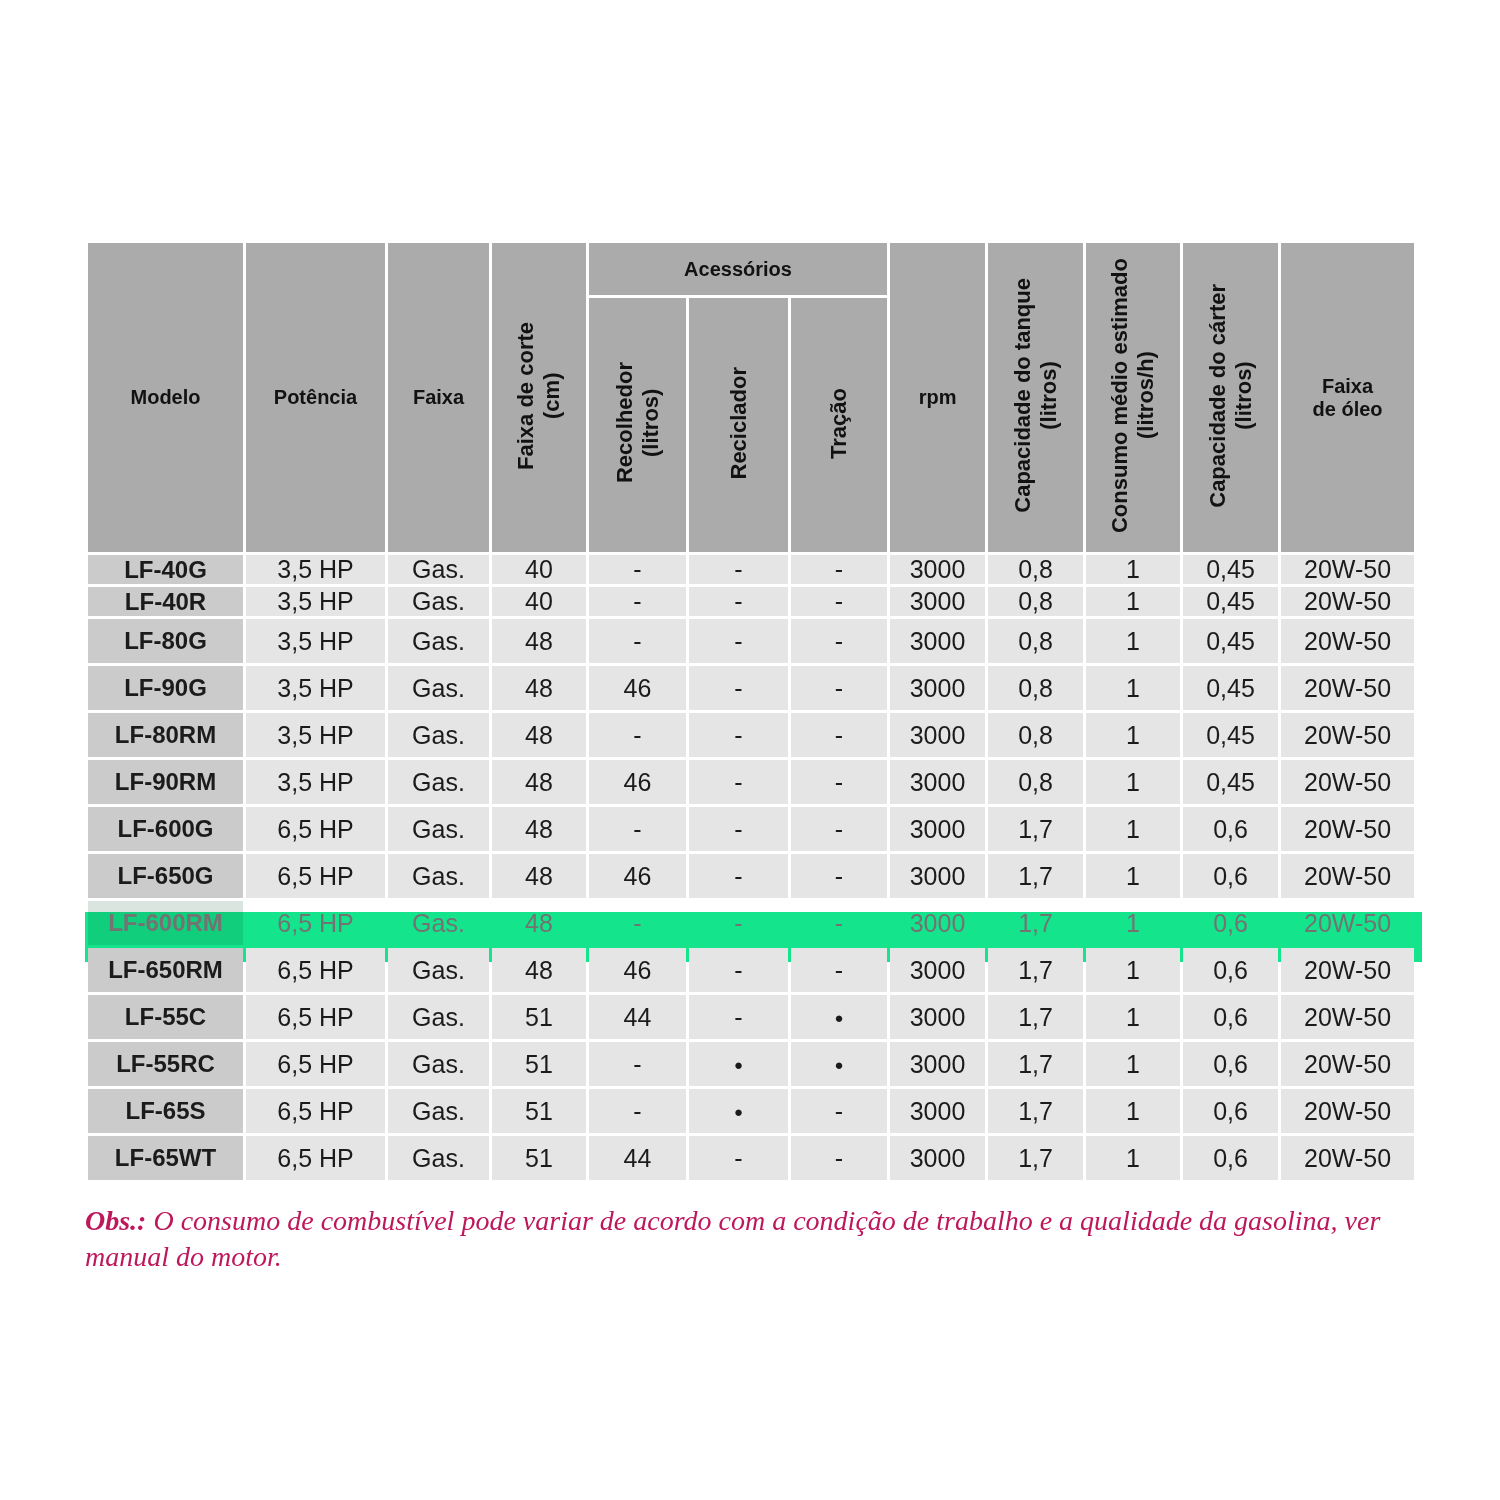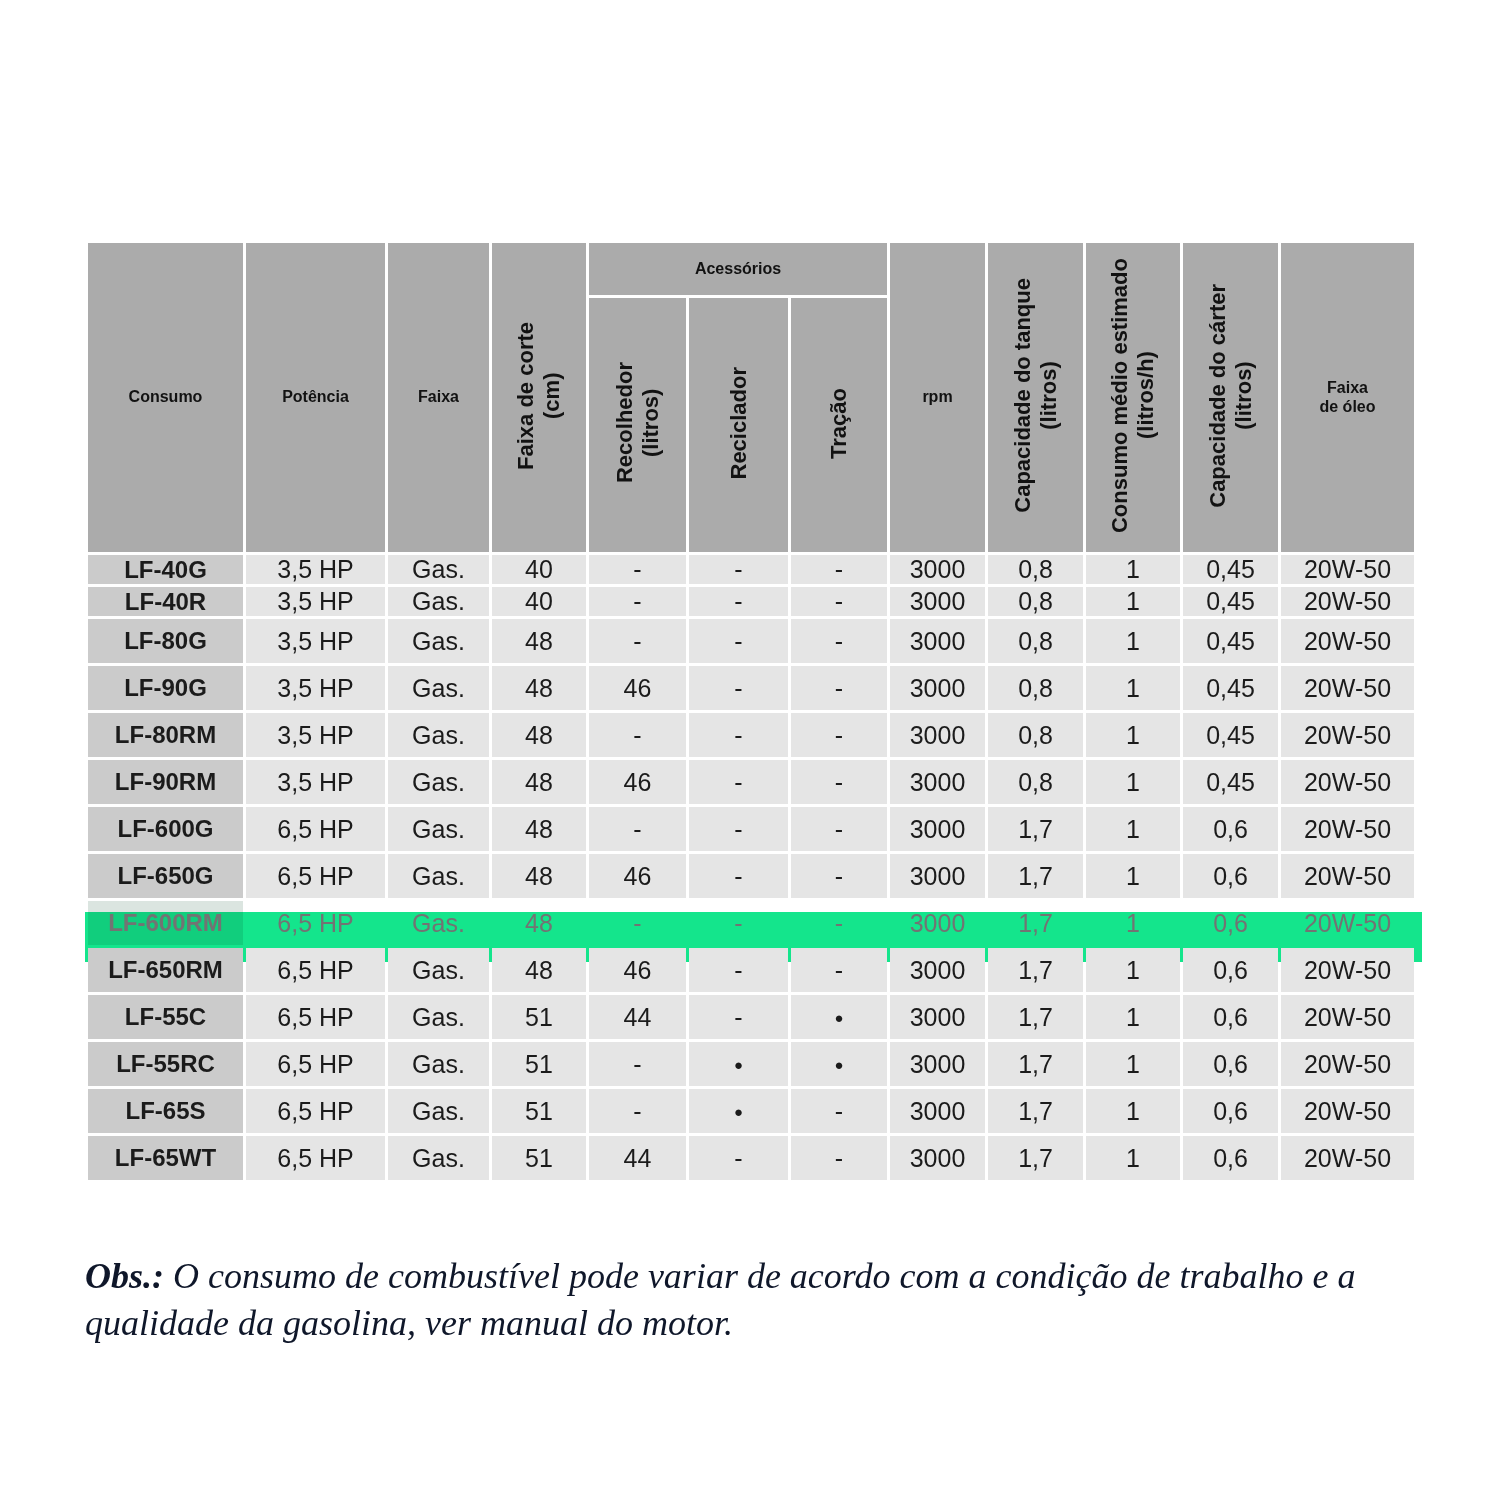--- a/index.html
+++ b/index.html
@@ -17,43 +17,43 @@
 
   table.spec {
     position:relative; z-index:1;
     border-collapse:separate; border-spacing:3px;
     table-layout:fixed; width:1332px;
   }
   th {
     background:#ABABAB; color:#121212; font-weight:bold;
     padding:0; vertical-align:middle; text-align:center;
   }
-  .h-horiz { font-size:16px; line-height:1.15; }
+  .h-horiz { font-size:20px; line-height:1.15; }
   th.acess { height:52px; }
   th.sub { height:254px; }
   .h-vert .v {
     display:inline-block;
     writing-mode:vertical-rl; transform:rotate(180deg);
     font-size:22px; line-height:1.18; white-space:nowrap;
   }
   td {
     background:#E5E5E5; color:#1B1B1B;
     height:44px; padding:0; text-align:center; vertical-align:middle;
     font-size:25px; overflow:hidden;
   }
   td.model { background:#CBCBCB; font-weight:bold; font-size:24px; }
   tbody tr:nth-child(1) td, tbody tr:nth-child(2) td { height:24px; }
   td.dot { font-size:15px; }
   tbody tr.hl td { background:transparent; color:#737373; }
   tbody tr.hl td.model { background:rgba(0,70,35,0.14); }
 
   .footnote {
-    position:absolute; left:85px; top:1253px; width:1340px;
+    position:absolute; left:85px; top:1203px; width:1340px;
     font-family:"Liberation Serif", serif; font-style:italic;
-    font-size:36px; line-height:1.3; color:#0f172a;
+    font-size:28px; line-height:1.3; color:#be185d;
   }
   .footnote .obs { font-weight:bold; }
 </style>
 </head>
 <body>
 
 <div class="table-wrap">
   <div class="hl-band"></div>
   <table class="spec">
     <colgroup>
@@ -65,21 +65,21 @@
         <col style="width:99px">
       <col style="width:96px">
         <col style="width:95px">
         <col style="width:95px">
       <col style="width:94px">
         <col style="width:95px">
         <col style="width:133px">
     </colgroup>
     <thead>
       <tr>
-        <th rowspan="2" class="h-horiz">Consumo</th>
+        <th rowspan="2" class="h-horiz">Modelo</th>
         <th rowspan="2" class="h-horiz">Potência</th>
         <th rowspan="2" class="h-horiz">Faixa</th>
         <th rowspan="2" class="h-vert">
           <span class="v"><span>Faixa de corte</span><br><span>(cm)</span></span>
         </th>
         <th colspan="3" class="h-horiz acess">Acessórios</th>
         <th rowspan="2" class="h-horiz">rpm</th>
         <th rowspan="2" class="h-vert">
           <span class="v"><span>Capacidade do tanque</span><br><span>(litros)</span></span>
         </th>

